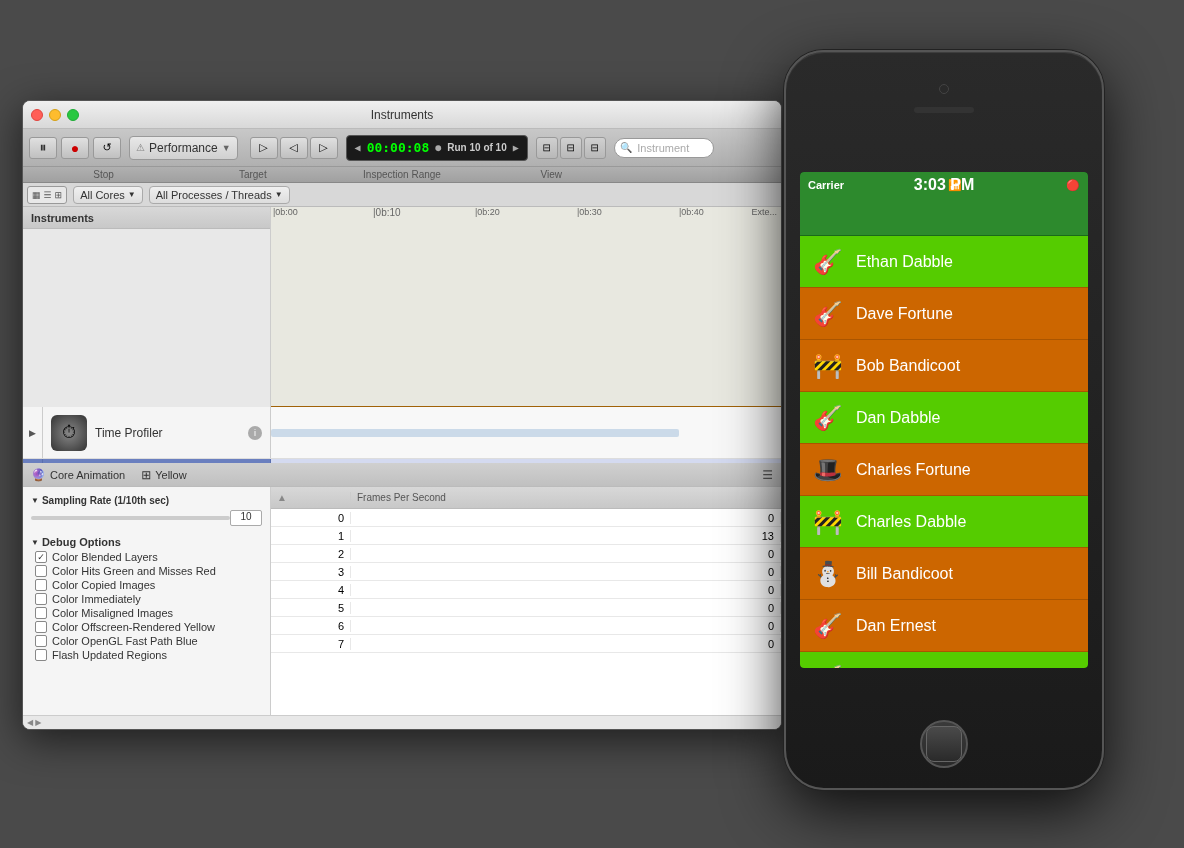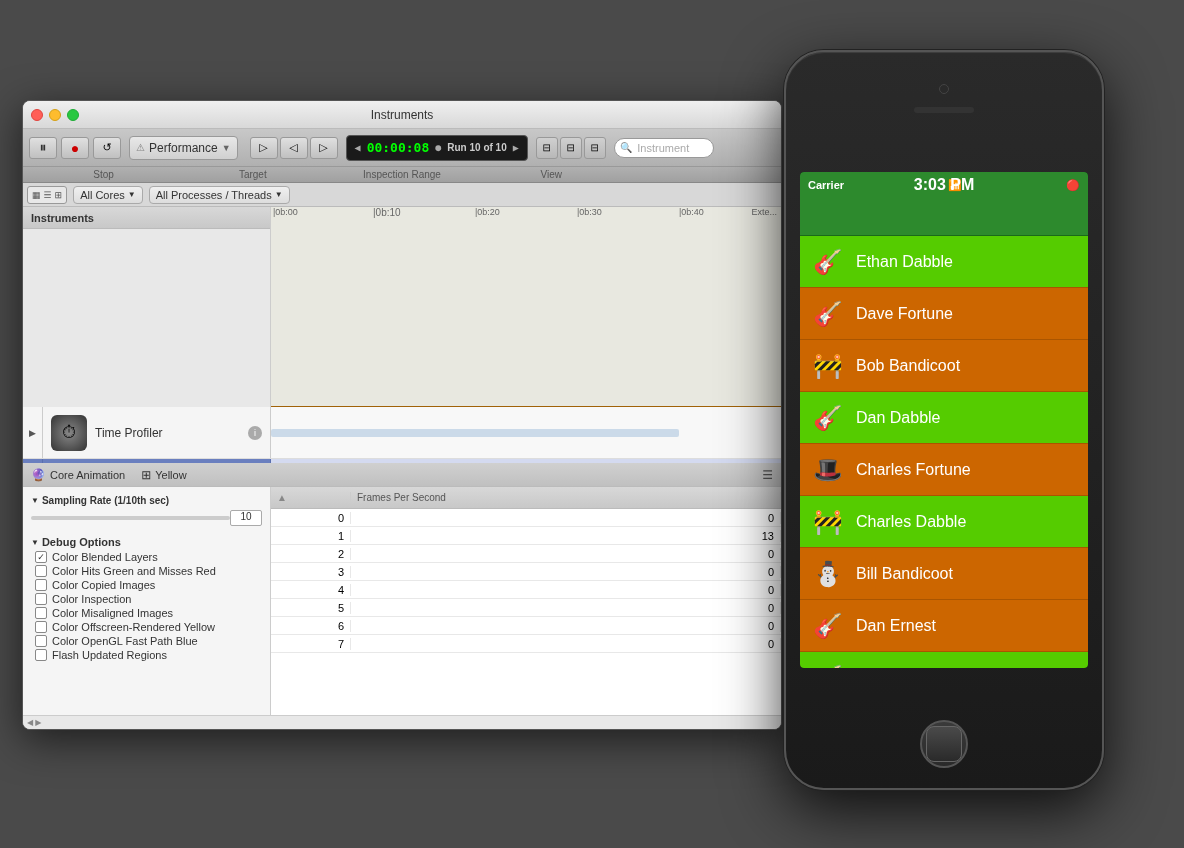--- a/index.html
+++ b/index.html
@@ -712,21 +712,21 @@
           <div class="checkbox-item">
             <div class="checkbox"></div>
             <span>Color Hits Green and Misses Red</span>
           </div>
           <div class="checkbox-item">
             <div class="checkbox"></div>
             <span>Color Copied Images</span>
           </div>
           <div class="checkbox-item">
             <div class="checkbox"></div>
-            <span>Color Inspection</span>
+            <span>Color Immediately</span>
           </div>
           <div class="checkbox-item">
             <div class="checkbox"></div>
             <span>Color Misaligned Images</span>
           </div>
           <div class="checkbox-item">
             <div class="checkbox"></div>
             <span>Color Offscreen-Rendered Yellow</span>
           </div>
           <div class="checkbox-item">

